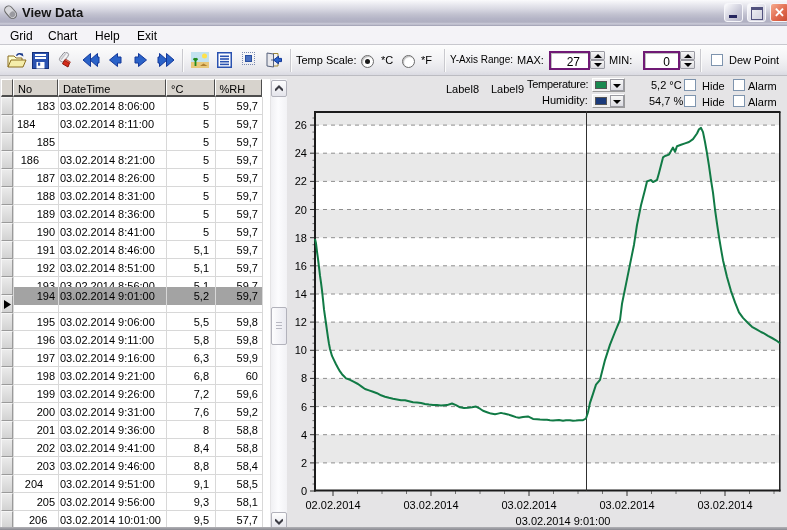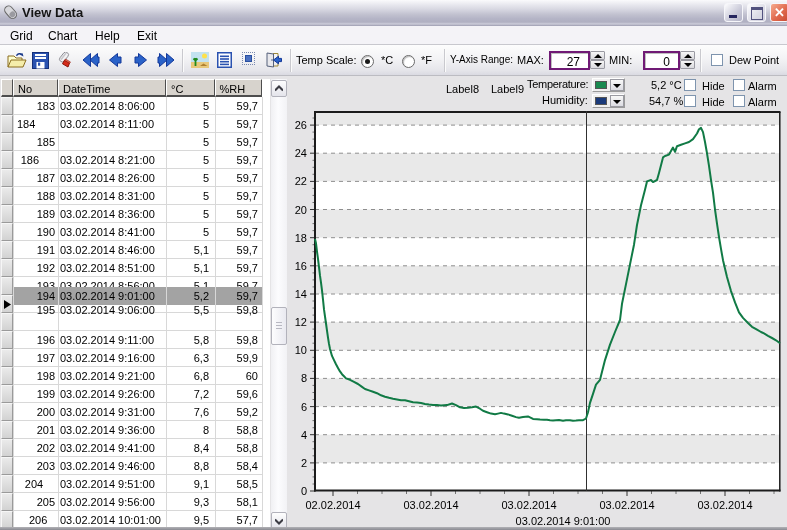--- a/index.html
+++ b/index.html
@@ -414,21 +414,21 @@
         </svg>
       </span>
       <div class="row" style="top:208px;background:#a3a3a3">
         <span class="cell" style="left:0px;width:44px;text-align:right;padding-right:2px">194</span>
         <span class="cell" style="left:47px;width:106px;text-align:left">03.02.2014 9:01:00</span>
         <span class="cell" style="left:153px;width:49px;text-align:right;padding-right:6px">5,2</span>
         <span class="cell" style="left:202px;width:46px;text-align:right;padding-right:3px">59,7</span>
       </div>
       <div class="rline" style="left:12px;top:233px"></div>
       <span class="rs" style="top:234px"></span>
-      <div class="row" style="top:222px">
+      <div class="row" style="top:234px">
         <span class="cell" style="left:0px;width:44px;text-align:right;padding-right:2px">195</span>
         <span class="cell" style="left:47px;width:106px;text-align:left">03.02.2014 9:06:00</span>
         <span class="cell" style="left:153px;width:49px;text-align:right;padding-right:6px">5,5</span>
         <span class="cell" style="left:202px;width:46px;text-align:right;padding-right:3px">59,8</span>
       </div>
       <div class="rline" style="left:12px;top:251px"></div>
       <span class="rs" style="top:252px"></span>
       <div class="row" style="top:252px">
         <span class="cell" style="left:0px;width:44px;text-align:right;padding-right:2px">196</span>
         <span class="cell" style="left:47px;width:106px;text-align:left">03.02.2014 9:11:00</span>

